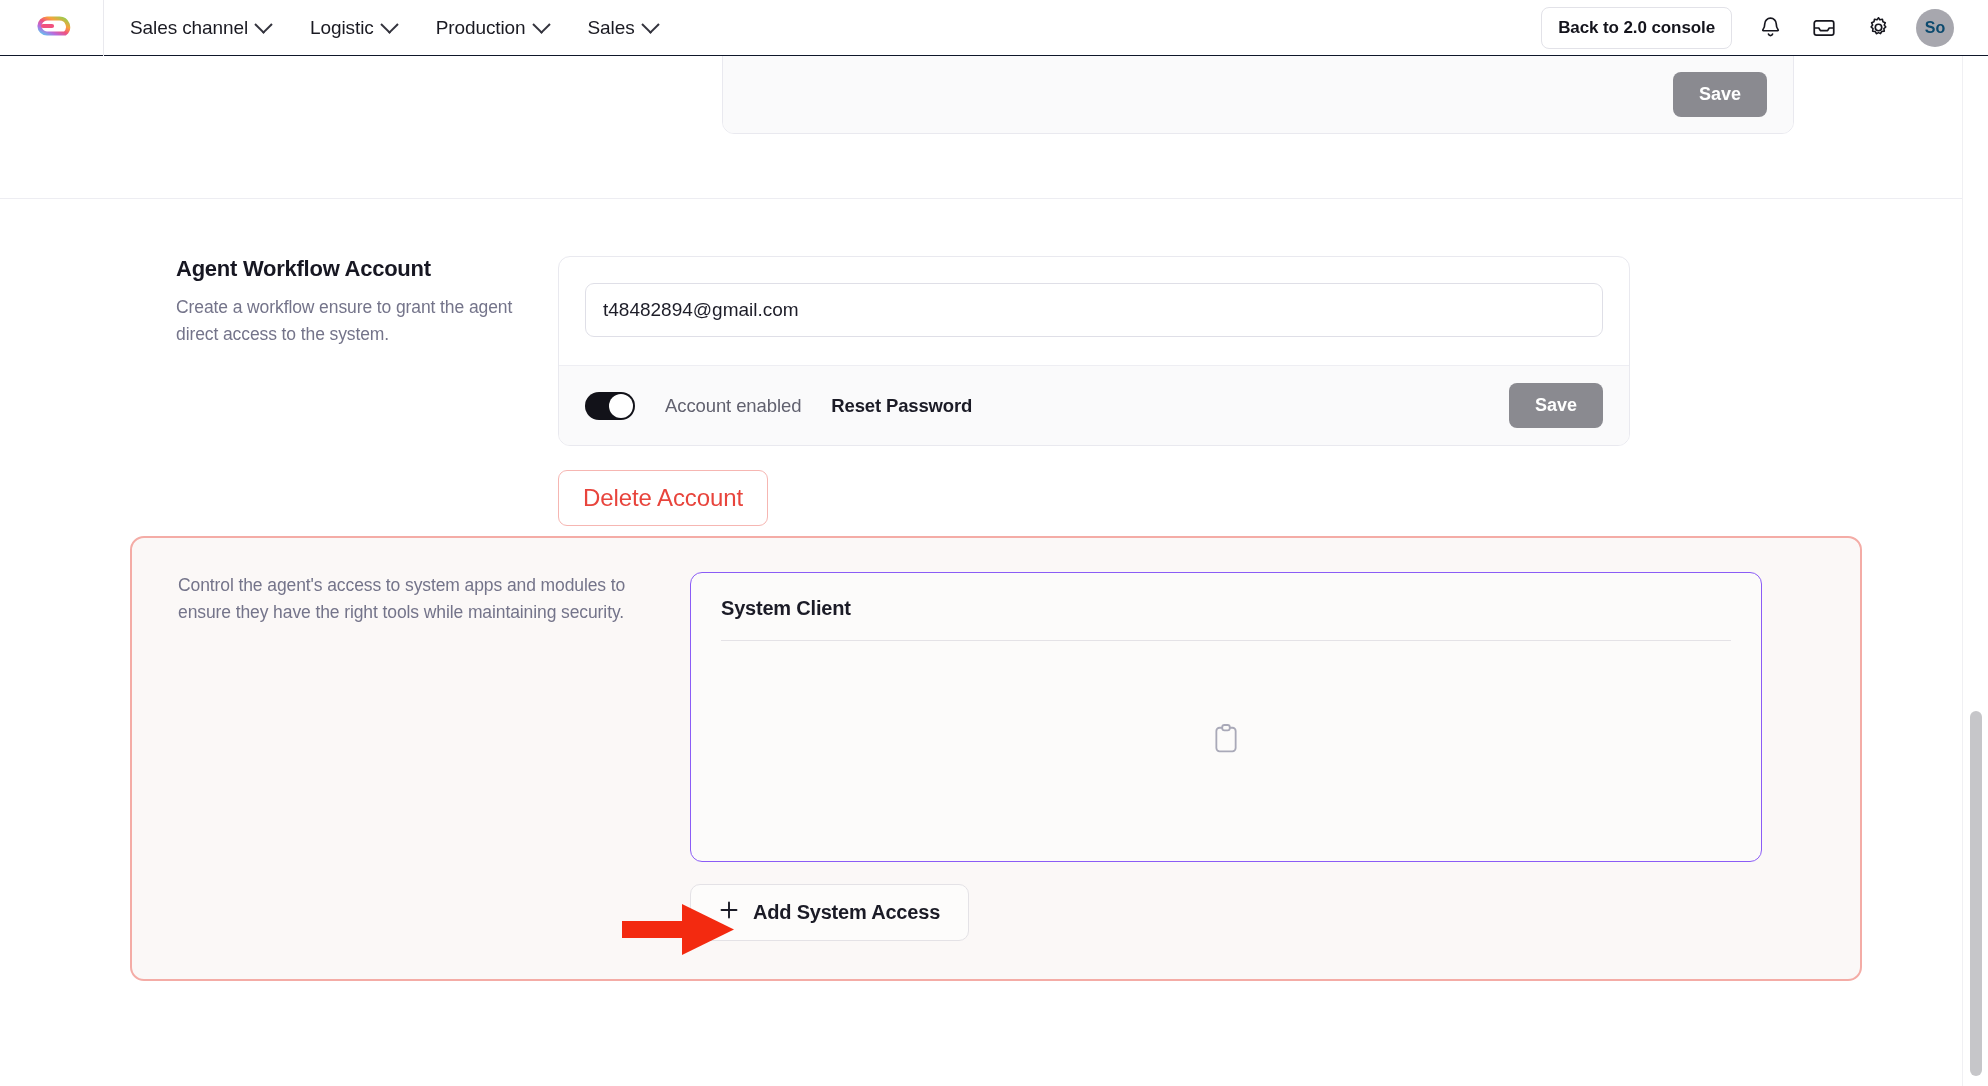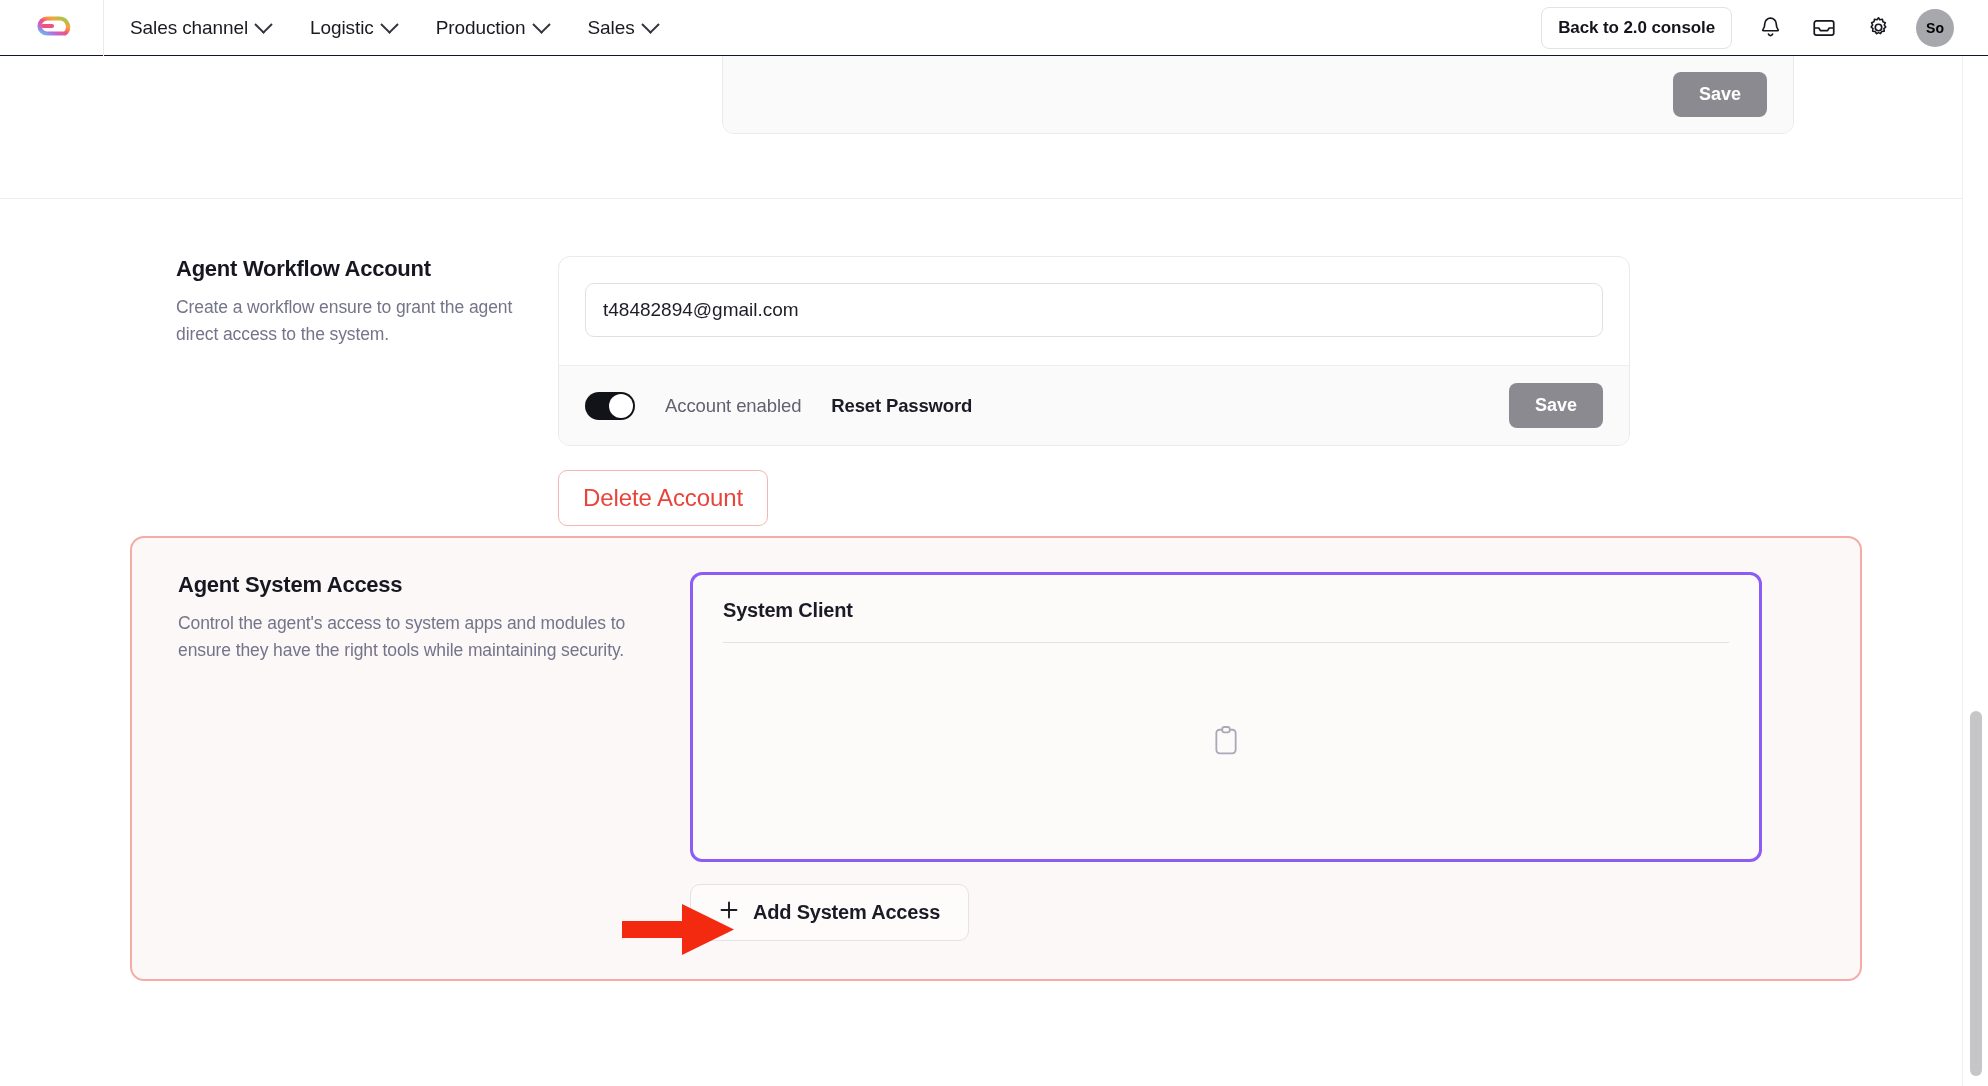--- a/index.html
+++ b/index.html
@@ -81,22 +81,22 @@
   .icon-btn {
     width: 32px; height: 32px;
     display: flex; align-items: center; justify-content: center;
     cursor: pointer;
     color: #16161e;
   }
   .avatar {
     width: 38px; height: 38px;
     border-radius: 50%;
     background: #a7a7ae;
-    color: #000000;
-    font-size: 14px;
+    color: #0c4a6e;
+    font-size: 16px;
     font-weight: 600;
     display: flex; align-items: center; justify-content: center;
     cursor: pointer;
   }
 
   
   .page {
     position: absolute;
     top: 0; left: 0;
     width: 1962px;
@@ -296,21 +296,21 @@
     border-radius: 14px;
     background: #fbf8f7;
     padding: 34px 0 38px 0;
   }
   .access-wrap .section-left { padding-left: 46px; width: 558px; }
   .access-inner { display: flex; }
 
   .client-card {
     width: 1072px;
     background: #fcfbfa;
-    border: 3px solid #8b5cf6;
+    border: 1px solid #8b5cf6;
     border-radius: 12px;
     padding: 24px 30px 0 30px;
     height: 290px;
   }
   .client-card-title {
     font-size: 20px;
     font-weight: 700;
     color: #1b1b26;
     letter-spacing: -0.2px;
     padding-bottom: 20px;
@@ -428,21 +428,20 @@
           </div>
         </div>
         <button class="danger-btn">Delete Account</button>
       </div>
     </div>
   </div>
 
   <div class="access-wrap">
     <div class="access-inner">
       <div class="section-left">
-        <div class="section-title">Agent System Access</div>
         <div class="section-desc">Control the agent's access to system apps and modules to ensure they have the right tools while maintaining security.</div>
       </div>
       <div class="section-right">
         <div class="client-card">
           <div class="client-card-title">System Client</div>
           <div class="client-card-rule"></div>
           <div class="empty-area">
             <span>
               <svg width="26" height="30" viewBox="0 0 24 28" fill="none">
                 <rect x="3" y="3.5" width="18" height="22" rx="3" stroke="#a9a9b8" stroke-width="1.7"></rect>

